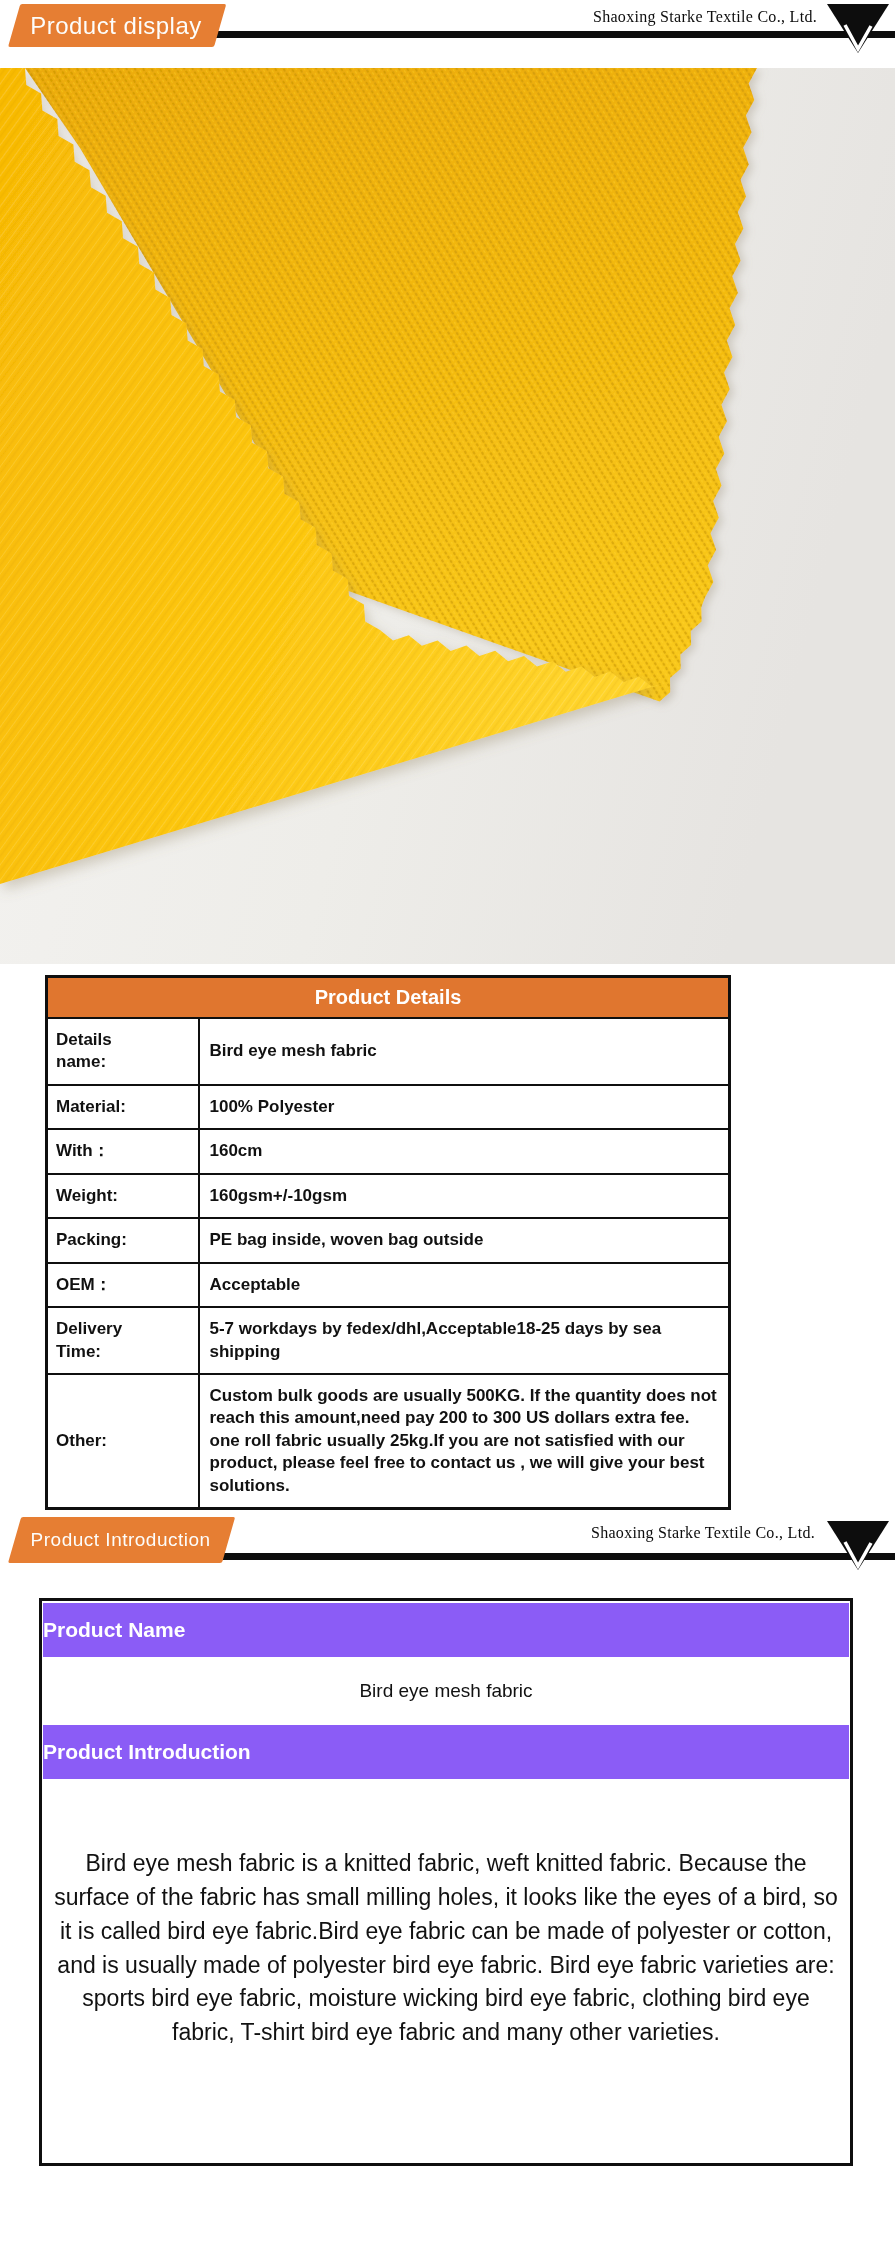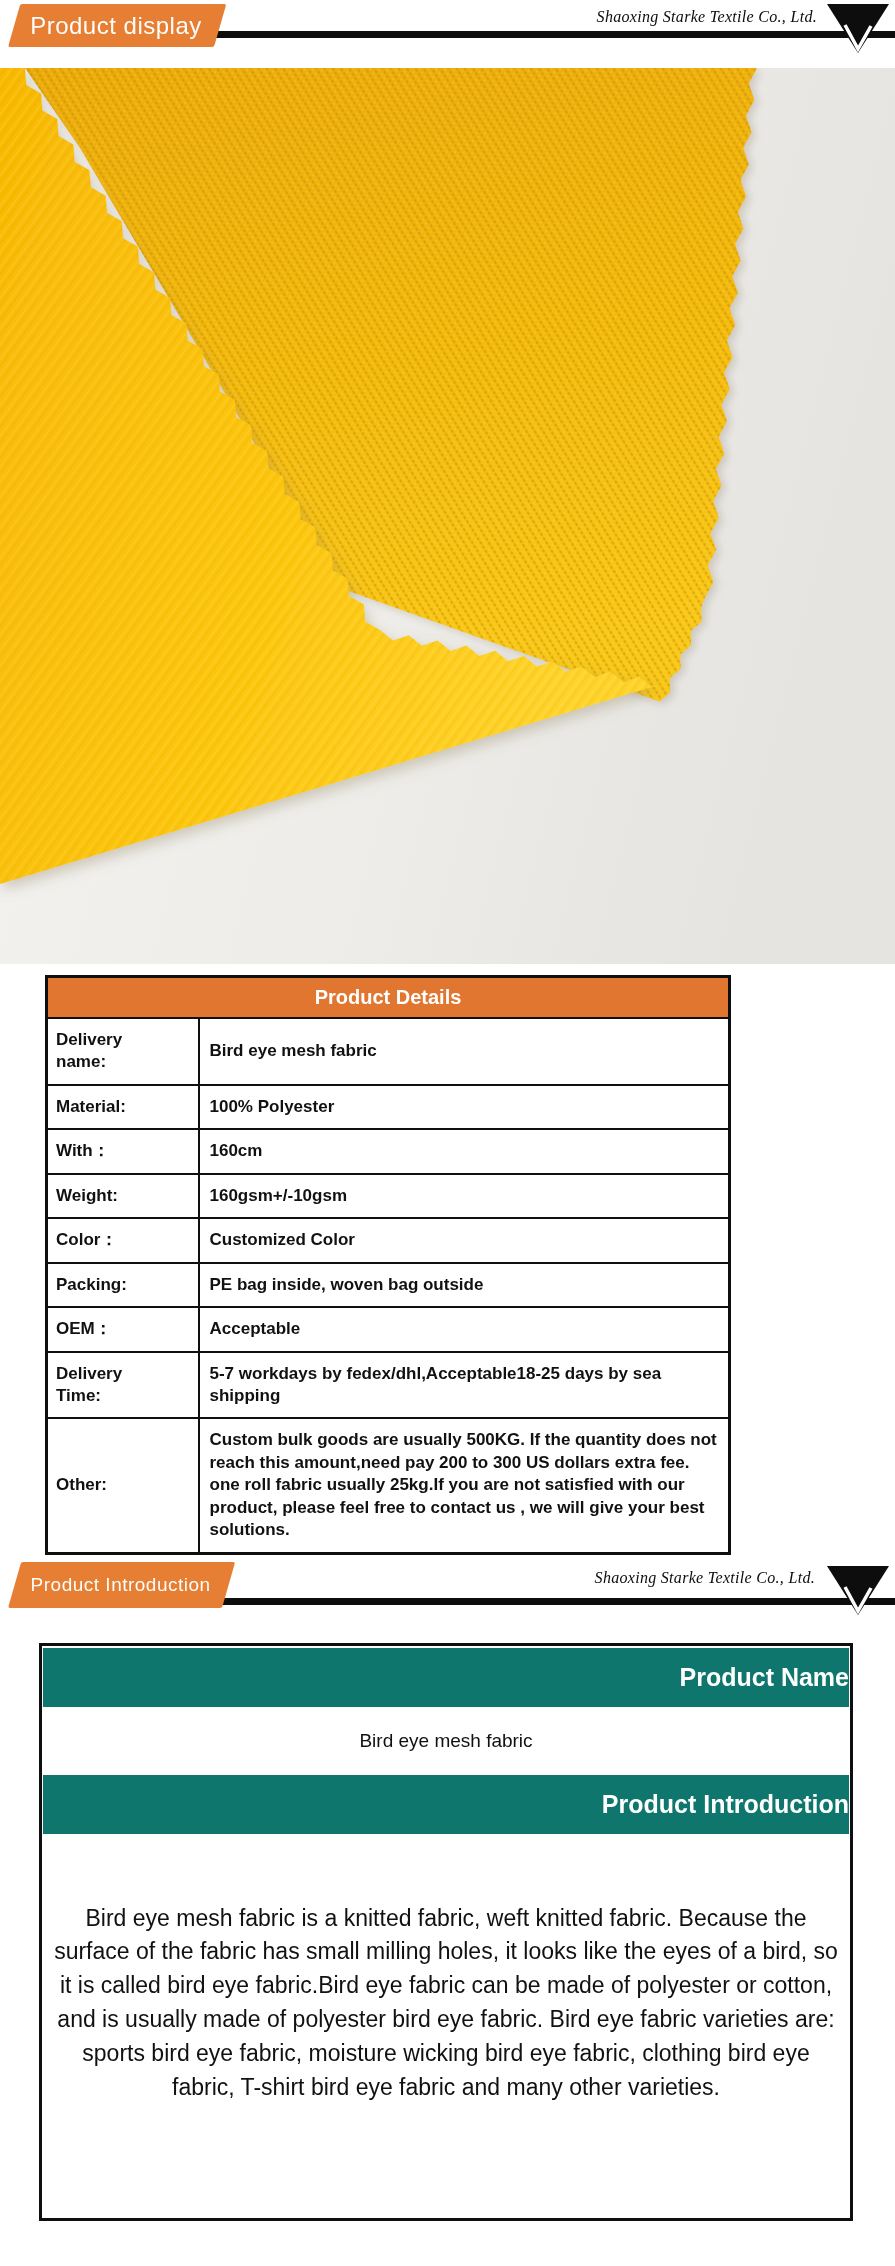--- a/index.html
+++ b/index.html
@@ -6,21 +6,21 @@
   body{width:895px;font-family:"Liberation Sans",sans-serif;color:#111;padding-bottom:21px;}
 
   
   .hdr{position:relative;height:52px;}
   .hdr .bar{position:absolute;left:166px;right:0;top:31px;height:7px;background:#0d0d0d;}
   .hdr .badge{position:absolute;left:8px;top:4px;height:43px;line-height:43px;
       background:#E67E33;color:#fdfdfb;padding:0 18px 0 16px;
       transform:skewX(-16deg);transform-origin:bottom left;border-radius:2px;}
   .hdr .badge span{display:inline-block;transform:skewX(16deg);font-size:24px;letter-spacing:.5px;}
   .hdr .company{position:absolute;right:78px;top:8px;font-family:"Liberation Serif",serif;
-      font-size:16px;letter-spacing:.3px;color:#0c0c0c;font-style:italic;}
+      font-size:16px;letter-spacing:.3px;color:#0c0c0c;}
   .hdr .logo{position:absolute;right:2px;top:1px;}
 
   .hdr2{height:64px;}
   .hdr2 .bar{left:215px;top:43px;}
   .hdr2 .badge{top:7px;height:46px;line-height:46px;}
   .hdr2 .badge span{font-size:19px;}
   .hdr2 .company{top:14px;right:80px;}
   .hdr2 .logo{top:8px;}
 
   
@@ -31,21 +31,21 @@
       border:3px solid #0f0f0f;}
   table.details th{background:#E0762F;color:#fff;font-size:20px;font-weight:bold;
       padding:8px 4px;border:2px solid #0f0f0f;}
   table.details td{border:2px solid #0f0f0f;font-weight:bold;font-size:17px;
       vertical-align:middle;line-height:1.32;}
   td.lbl{width:152px;padding:10px 34px 10px 8px;box-sizing:border-box;}
   td.val{padding:10px 10px;}
 
   
   .intro-box{width:808px;margin:24px 0 0 39px;border:3px solid #0f0f0f;background:#fff;}
-  .oband{background:#0f766e;color:#fff;font-size:25px;font-weight:bold;text-align:right;
+  .oband{background:#8b5cf6;color:#fff;font-size:21px;font-weight:bold;text-align:left;
       margin:2px 1px;padding:15px 0;}
   .name-row{text-align:center;font-size:19px;padding:21px 0;}
   .intro-para{min-height:292px;font-size:23px;line-height:1.47;text-align:center;
       padding:66px 6px 24px;}
 </style>
 </head>
 <body>
 
 <div class="hdr">
   <div class="bar"></div>
@@ -104,38 +104,34 @@
     <polygon id="poly-smooth-tex" fill="url(#twill)" points="0,0 25,0 26.3,17.0 41.1,25.5 42.4,42.6 57.3,51.1 58.6,68.1 73.4,76.6 74.7,93.7 89.5,102.2 90.9,119.2 105.7,127.7 107.0,144.8 121.8,153.3 123.1,170.3 138.0,178.8 139.3,195.9 154.1,204.4 155.4,221.4 170.2,229.9 171.5,247.0 186.4,255.5 187.7,272.5 202.5,281.0 203.8,298.0 218.6,306.5 219.9,323.6 234.8,332.1 236.1,349.1 250.9,357.6 252.2,374.7 267.0,383.2 268.4,400.2 283.2,408.7 284.5,425.8 299.3,434.3 300.6,451.3 315.5,459.8 316.8,476.9 331.6,485.4 332.9,502.4 347.7,510.9 349.0,528.0 363.9,536.5 365.2,553.5 380.0,562.0 393.0,572.5 408.8,567.2 421.8,577.7 437.6,572.4 450.6,582.9 466.4,577.6 479.4,588.1 495.2,582.8 508.2,593.3 524.0,588.0 537.0,598.5 552.8,593.2 565.8,603.7 581.6,598.4 594.6,608.9 610.4,603.6 623.4,614.1 639.2,608.8 652.2,619.3 668.0,614.0 0,816"></polygon>
   </g>
 </svg>
 
 <table class="details">
   <tbody>
       <tr>
     <th colspan="2">Product Details</th>
   </tr>
   <tr>
-    <td class="lbl">Delivery name:</td>
+    <td class="lbl">Details name:</td>
     <td class="val">Bird eye mesh fabric</td>
   </tr>
   <tr>
     <td class="lbl">Material:</td>
     <td class="val">100% Polyester</td>
   </tr>
   <tr>
     <td class="lbl">With：</td>
     <td class="val">160cm</td>
   </tr>
   <tr>
     <td class="lbl">Weight:</td>
     <td class="val">160gsm+/-10gsm</td>
-  </tr>
-  <tr>
-    <td class="lbl">Color：</td>
-    <td class="val">Customized Color</td>
   </tr>
   <tr>
     <td class="lbl">Packing:</td>
     <td class="val">PE bag inside, woven bag outside</td>
   </tr>
   <tr>
     <td class="lbl">OEM：</td>
     <td class="val">Acceptable</td>
   </tr>
   <tr>

